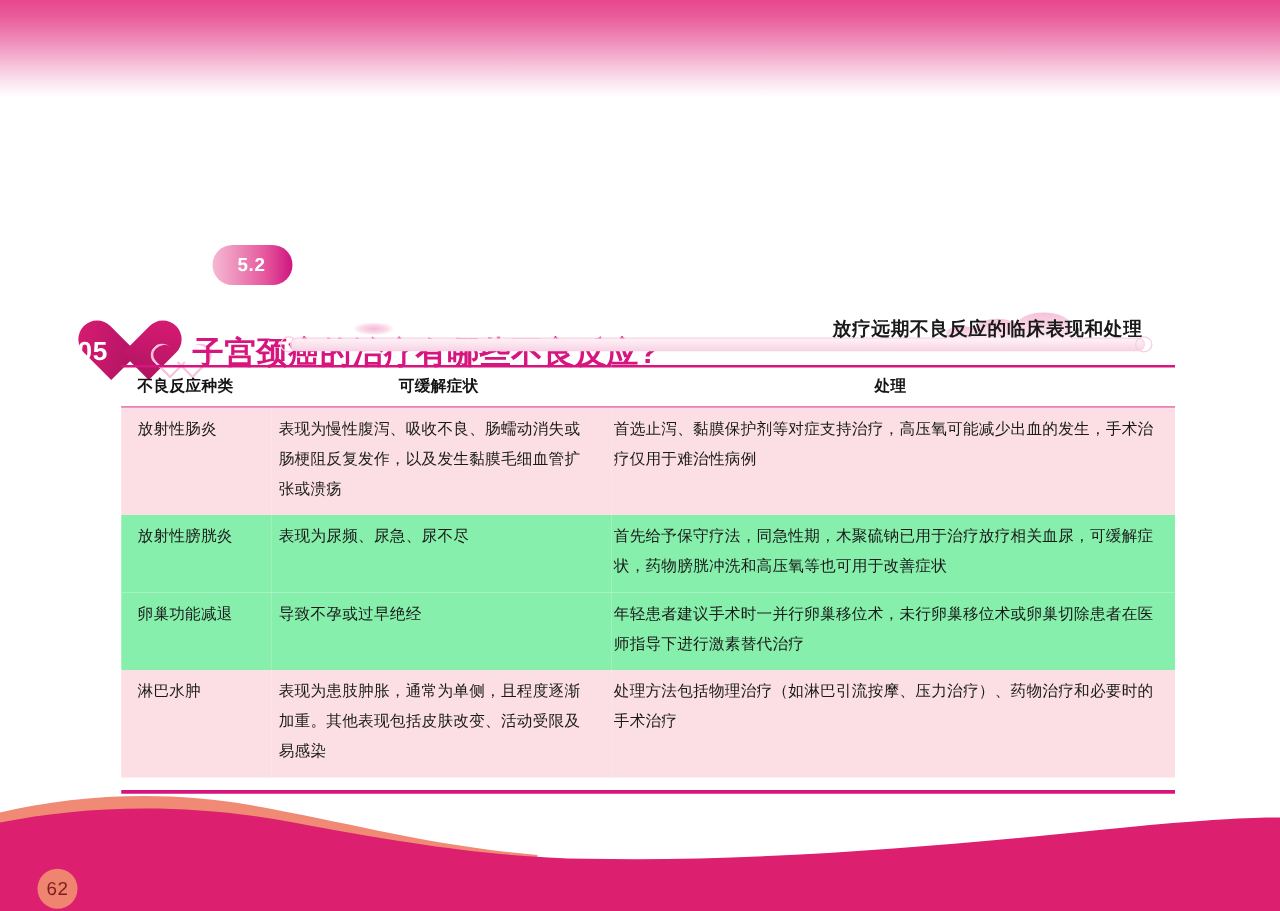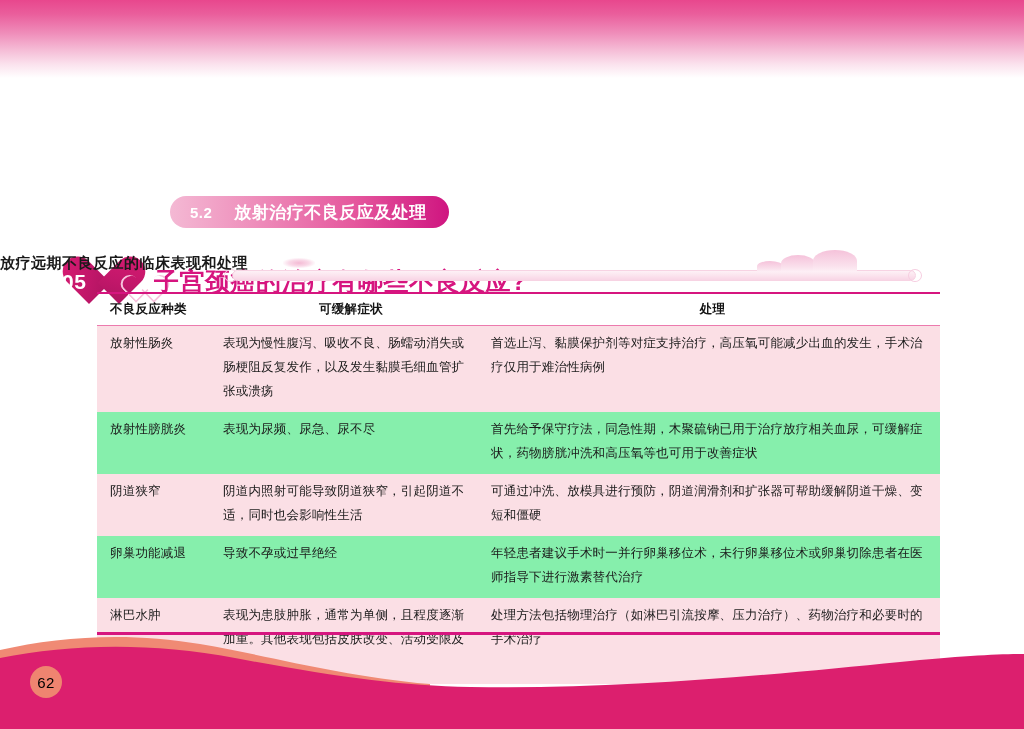--- a/index.html
+++ b/index.html
@@ -181,21 +181,21 @@
   }
   #deco-mounds .m1 { left: 0;   width: 26px; height: 11px; }
   #deco-mounds .m2 { left: 24px; width: 34px; height: 17px; }
   #deco-mounds .m3 { left: 56px; width: 44px; height: 22px; }
 
   
   #table-title {
     position: absolute;
     left: 0; top: 254px;
     width: 914px;
-    text-align: left;
+    text-align: right;
     font-size: 15px;
     font-weight: bold;
     color: #1a1a1a;
     letter-spacing: 0.5px;
   }
 
   
   #data-table {
     position: absolute;
     left: 97px; top: 292px;
@@ -246,25 +246,25 @@
 
   
   #bottom-waves {
     position: absolute;
     left: 0; top: 614px;
     width: 1024px; height: 115px;
     overflow: hidden;
   }
   #page-number {
     position: absolute;
-    left: 30px; top: 666px;
+    left: 30px; top: 695px;
     width: 32px; height: 32px;
     border-radius: 50%;
     background: #ef8470;
-    color: #000000;
+    color: #7f1d1d;
     font-size: 15px;
     display: flex;
     align-items: center;
     justify-content: center;
     z-index: 6;
     letter-spacing: 0.5px;
   }
 </style>
 </head>
 <body>
@@ -278,21 +278,20 @@
   </div>
   <div id="heart-outline">
     <div class="ho-l"></div>
     <div class="ho-r"></div>
   </div>
   <div id="chapter-title">子宫颈癌的治疗有哪些不良反应?</div>
 </div>
 
 <div id="section-pill">
   <span class="sec-num">5.2</span>
-  <span class="sec-label">放射治疗不良反应及处理</span>
 </div>
 
 <div id="deco-sparkle"></div>
 <div id="deco-ribbon">
   <div class="ribbon-cap-l"></div>
   <div class="ribbon-bar"></div>
   <div class="ribbon-cap-r"></div>
 </div>
 <div id="deco-mounds">
   <div class="mound m1"></div>
@@ -319,25 +318,20 @@
     <tr class="shade">
       <td class="col-type">放射性肠炎</td>
       <td class="col-symp">表现为慢性腹泻、吸收不良、肠蠕动消失或肠梗阻反复发作，以及发生黏膜毛细血管扩张或溃疡</td>
       <td class="col-manage">首选止泻、黏膜保护剂等对症支持治疗，高压氧可能减少出血的发生，手术治疗仅用于难治性病例</td>
     </tr>
     <tr class="plain">
       <td class="col-type">放射性膀胱炎</td>
       <td class="col-symp">表现为尿频、尿急、尿不尽</td>
       <td class="col-manage">首先给予保守疗法，同急性期，木聚硫钠已用于治疗放疗相关血尿，可缓解症状，药物膀胱冲洗和高压氧等也可用于改善症状</td>
     </tr>
-    <tr class="shade">
-      <td class="col-type">阴道狭窄</td>
-      <td class="col-symp">阴道内照射可能导致阴道狭窄，引起阴道不适，同时也会影响性生活</td>
-      <td class="col-manage">可通过冲洗、放模具进行预防，阴道润滑剂和扩张器可帮助缓解阴道干燥、变短和僵硬</td>
-    </tr>
     <tr class="plain">
       <td class="col-type">卵巢功能减退</td>
       <td class="col-symp">导致不孕或过早绝经</td>
       <td class="col-manage">年轻患者建议手术时一并行卵巢移位术，未行卵巢移位术或卵巢切除患者在医师指导下进行激素替代治疗</td>
     </tr>
     <tr class="shade">
       <td class="col-type">淋巴水肿</td>
       <td class="col-symp">表现为患肢肿胀，通常为单侧，且程度逐渐加重。其他表现包括皮肤改变、活动受限及易感染</td>
       <td class="col-manage">处理方法包括物理治疗（如淋巴引流按摩、压力治疗）、药物治疗和必要时的手术治疗</td>
     </tr>

